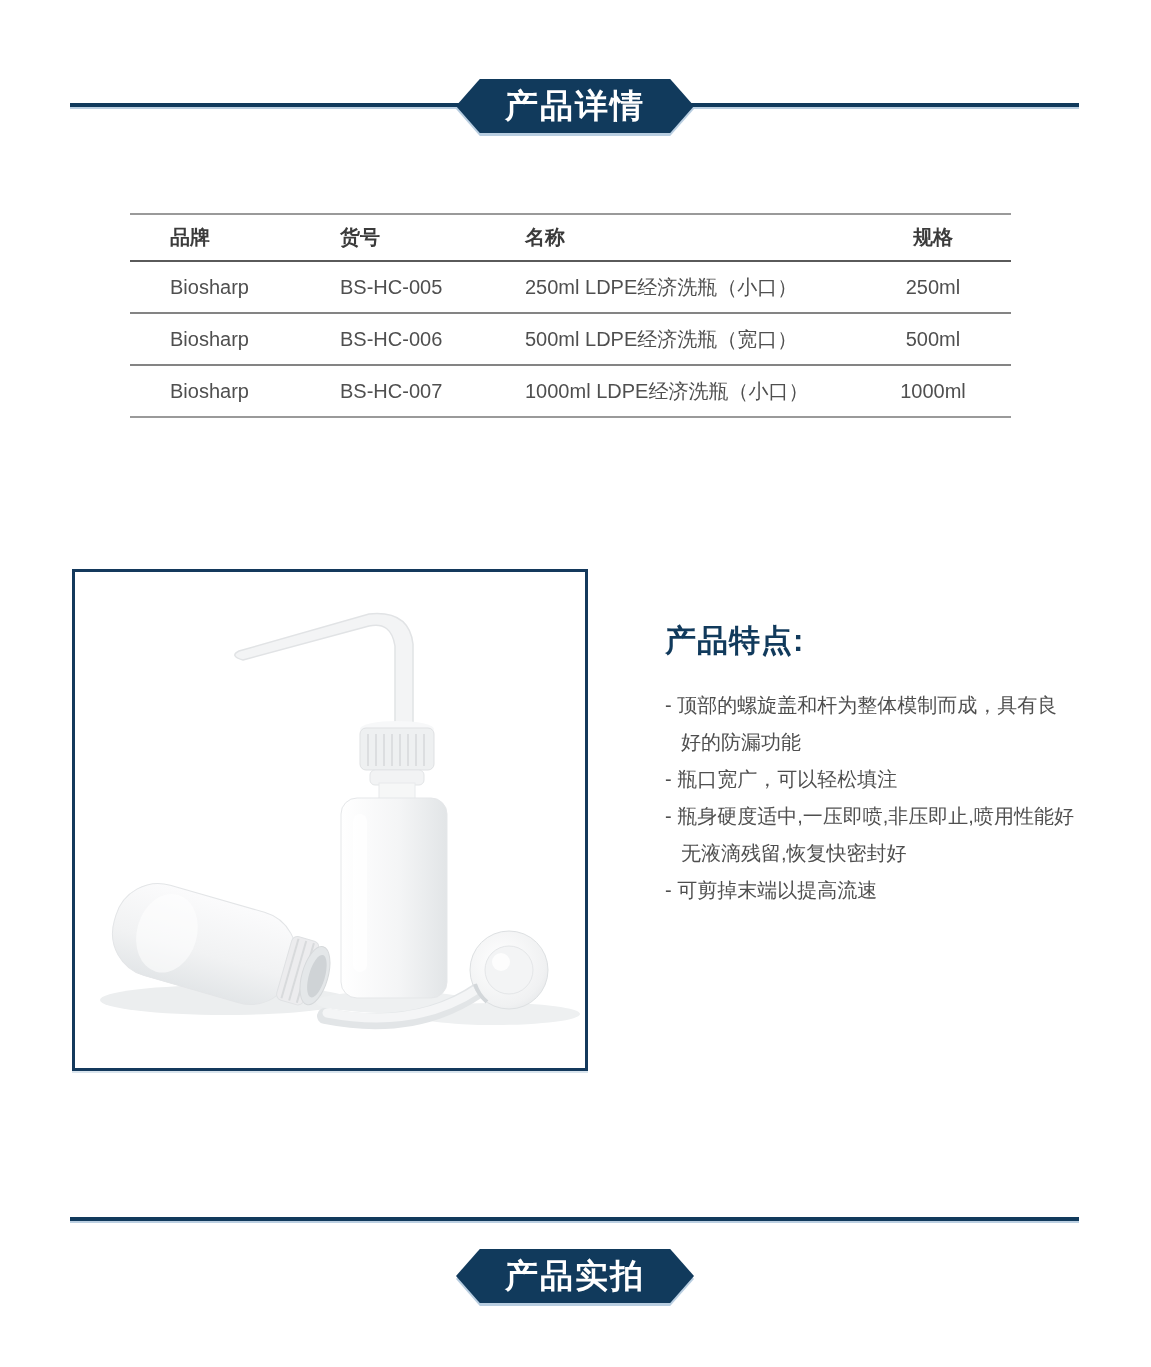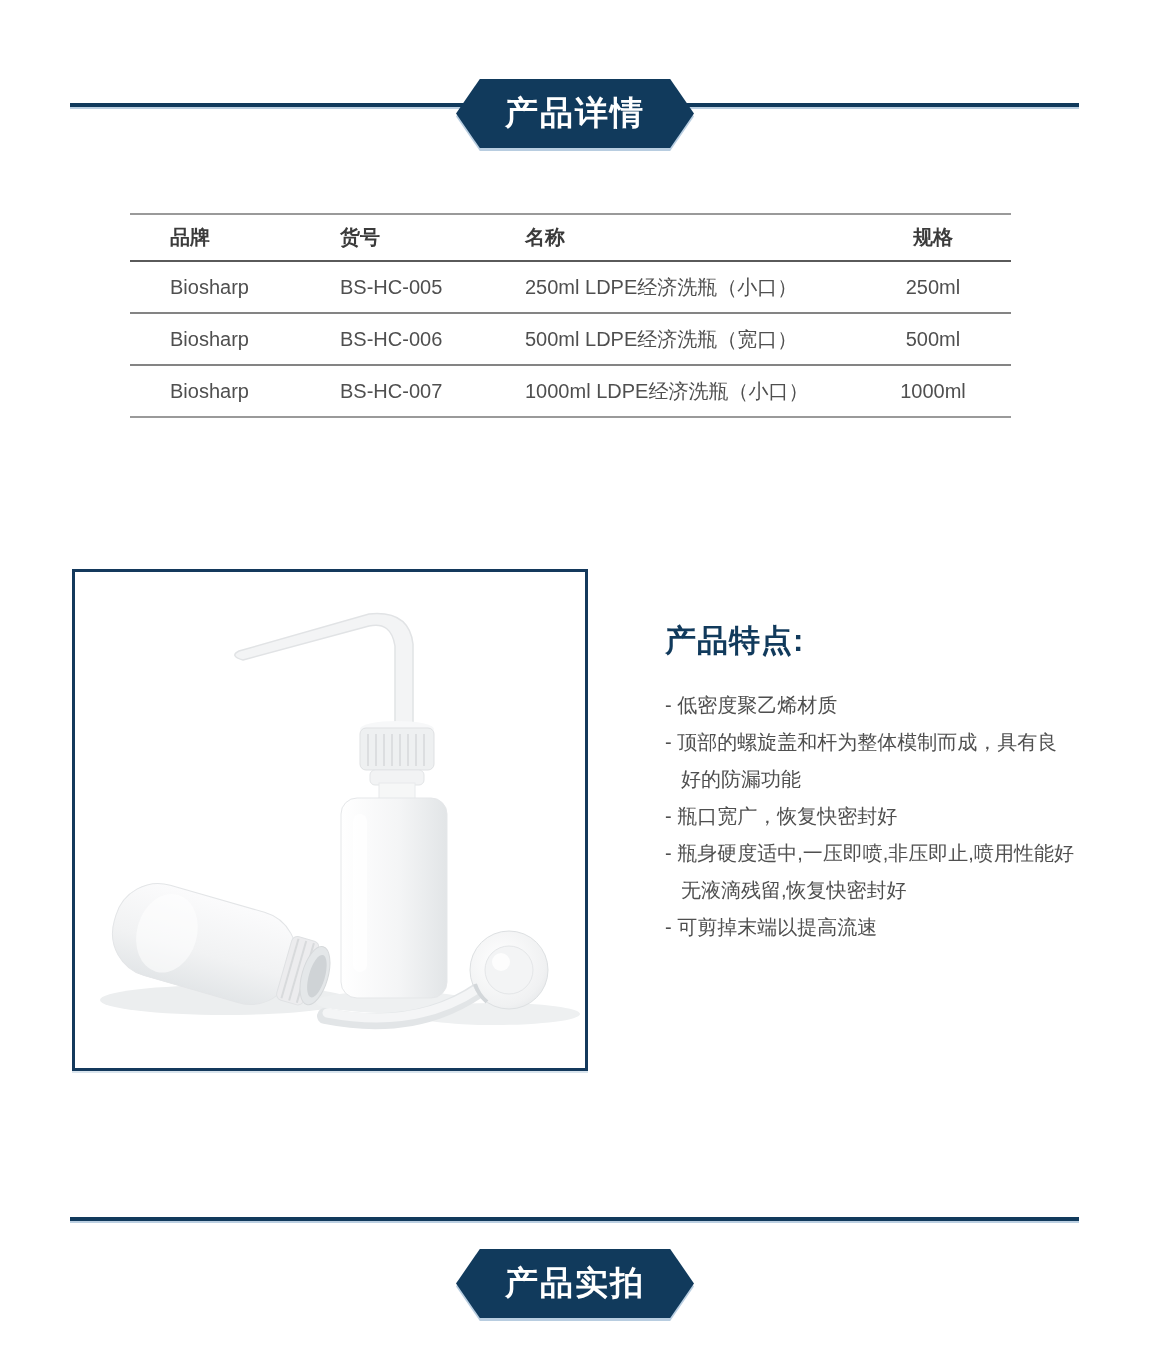--- a/index.html
+++ b/index.html
@@ -13,21 +13,21 @@
   }
 
   
   .banner{position:absolute;left:0;width:1151px;height:140px;}
   .banner .rule{
     position:absolute;left:70px;width:1009px;height:4px;
     background:#113a5c;
     box-shadow:0 2px 0 rgba(176,200,221,0.85);
   }
   .hex-wrap{
-    position:absolute;left:456px;width:238px;height:69px;
+    position:absolute;left:456px;width:238px;height:54px;
     filter:drop-shadow(0 3px 0 rgba(176,200,221,0.9));
   }
   .hex{
     width:100%;height:100%;
     background:#113a5c;
     clip-path:polygon(0% 50%,10% 0%,90% 0%,100% 50%,90% 100%,10% 100%);
     display:flex;align-items:center;justify-content:center;
     color:#ffffff;font-size:33px;font-weight:700;letter-spacing:2px;
   }
   #banner-top .rule{top:103px;}
@@ -192,23 +192,22 @@
         <circle cx="434" cy="398" r="24" fill="#f3f4f5" stroke="#e4e6e8"></circle>
         <path d="M400 412 A39 39 0 0 0 412 430" fill="none" stroke="#d3d7da" stroke-width="4"></path>
         <circle cx="426" cy="390" r="9" fill="#ffffff" opacity="0.8"></circle>
       </g>
     </svg>
   </div>
 
   <div class="features">
     <h2>产品特点:</h2>
     <ul>
-      <li>- 低密度聚乙烯材质</li>
       <li>- 顶部的螺旋盖和杆为整体模制而成，具有良好的防漏功能</li>
-      <li>- 瓶口宽广，恢复快密封好</li>
+      <li>- 瓶口宽广，可以轻松填注</li>
       <li>- 瓶身硬度适中,一压即喷,非压即止,喷用性能好无液滴残留,恢复快密封好</li>
       <li>- 可剪掉末端以提高流速</li>
     </ul>
   </div>
 
   <div class="banner" id="banner-bottom">
     <div class="rule"></div>
     <div class="hex-wrap">
       <div class="hex">产品实拍</div>
     </div>

